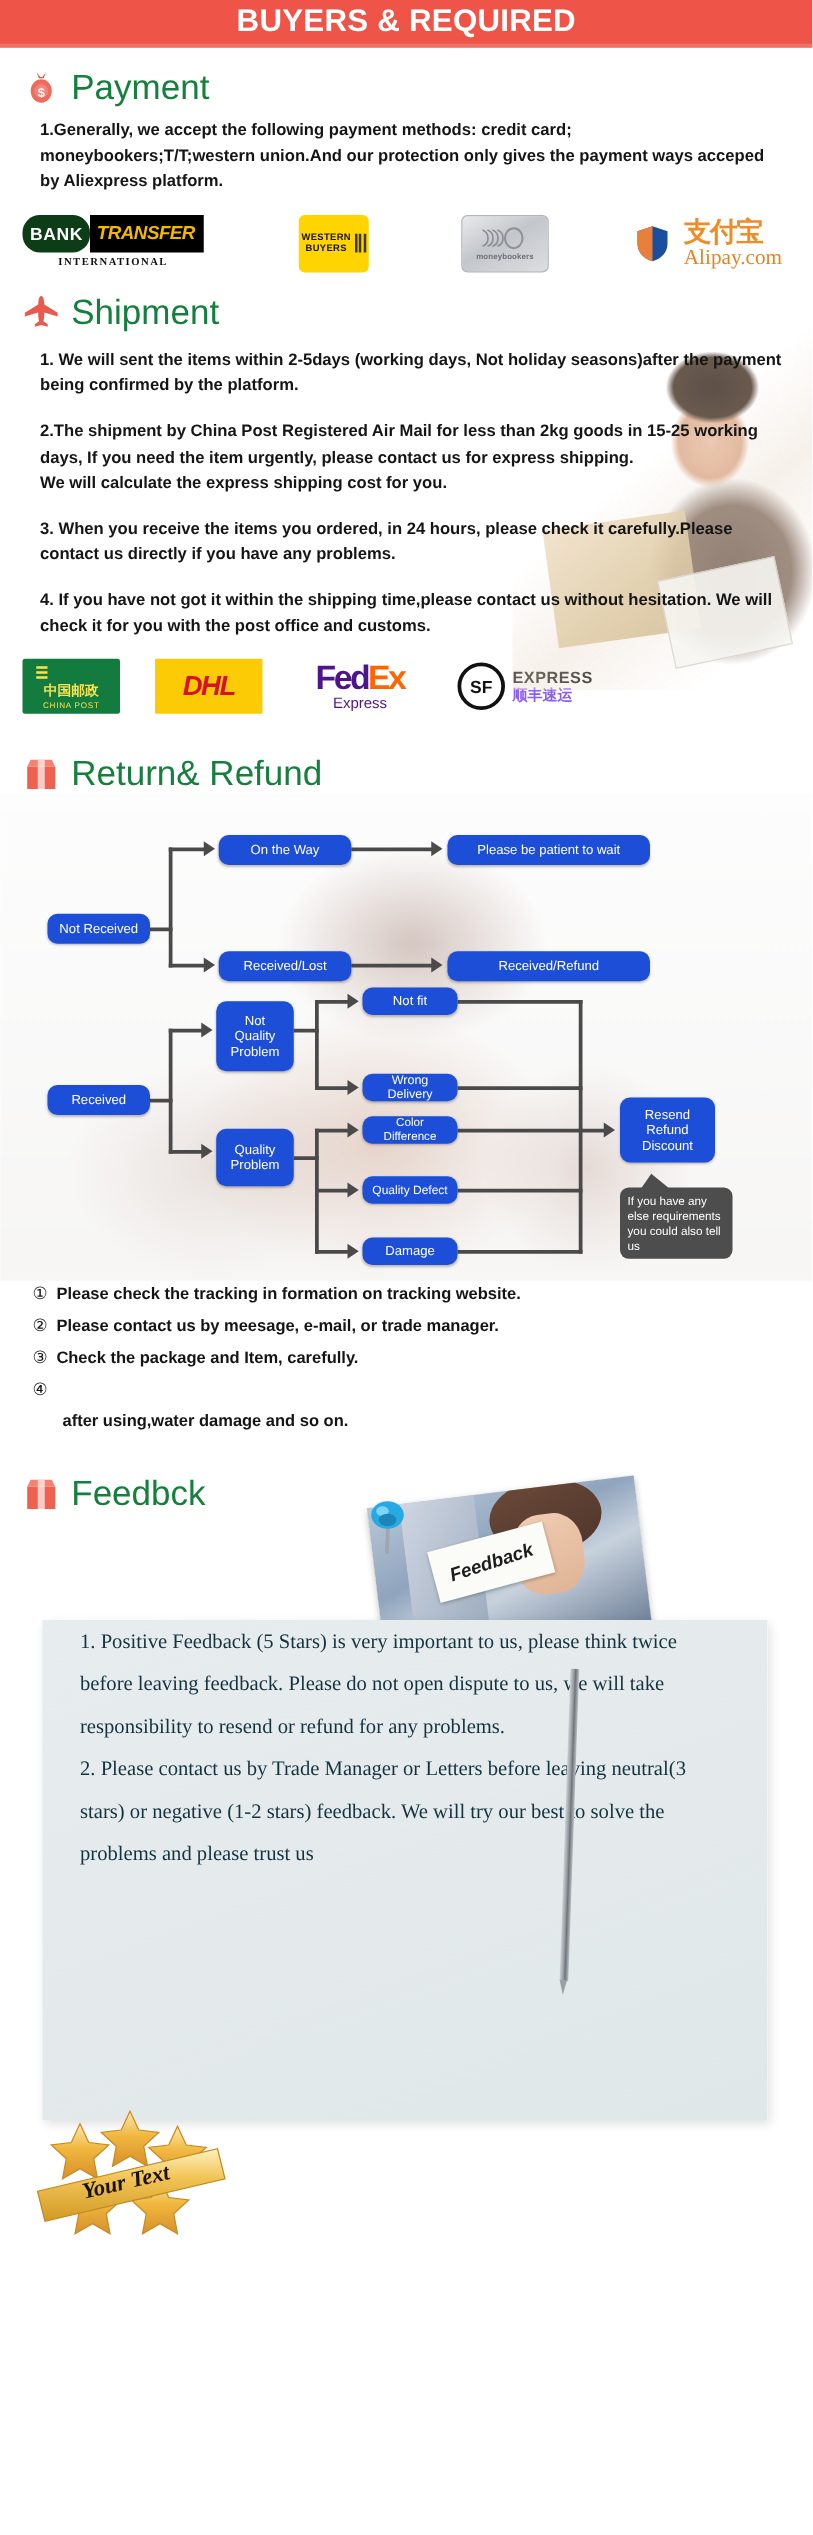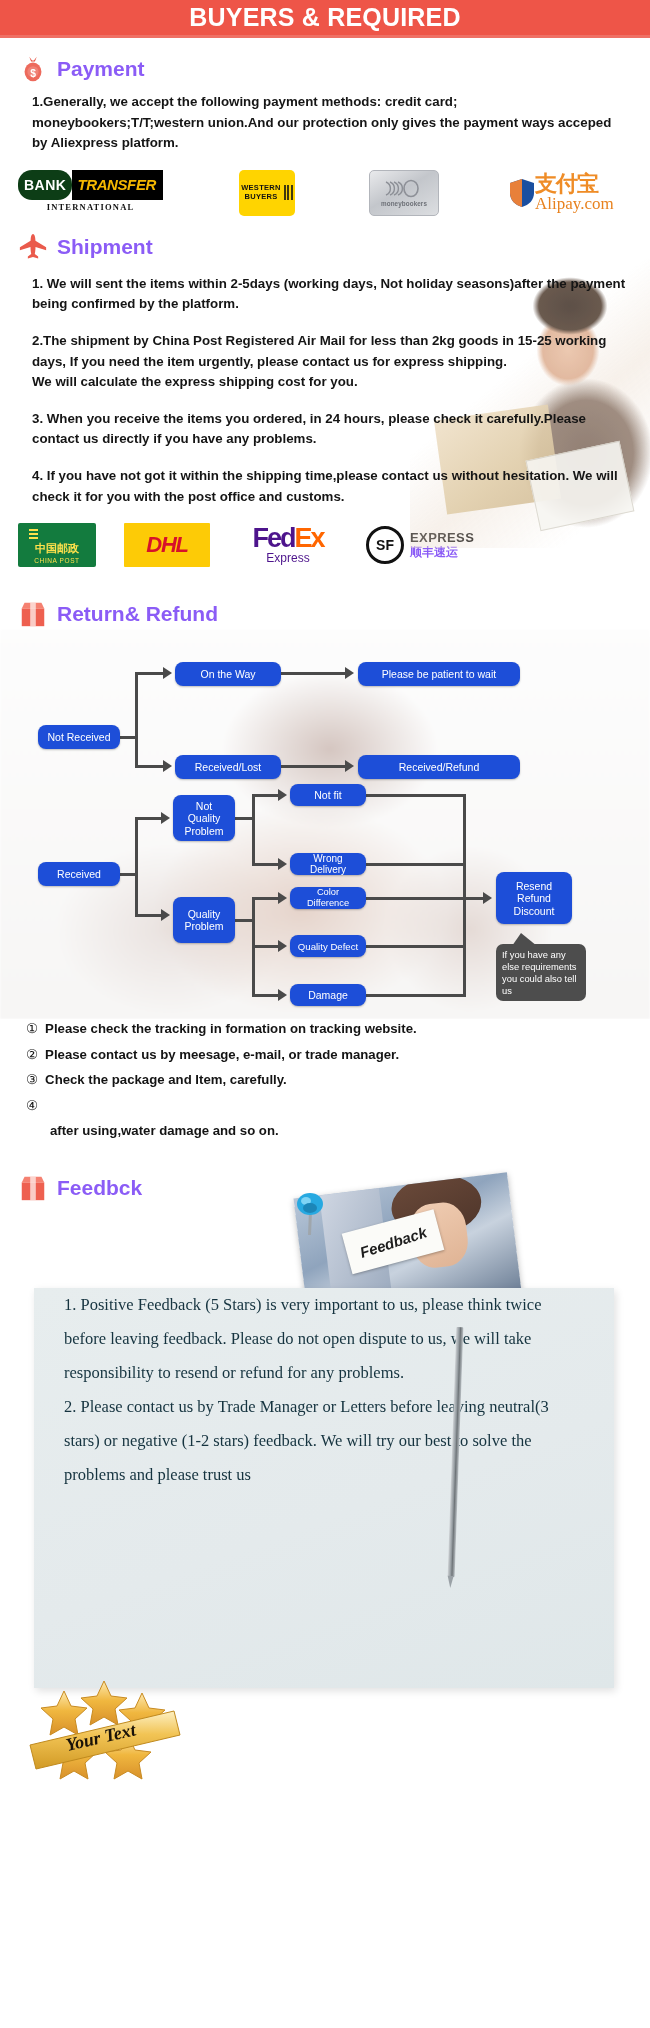--- a/index.html
+++ b/index.html
@@ -28,23 +28,23 @@
   }
 
   
   .sec-head {
     display: flex;
     align-items: center;
     gap: 9px;
     padding: 0 0 0 18px;
   }
   .sec-head h2 {
-    color: #8b5cf6;
-    font-size: 21px;
-    font-weight: bold;
+    color: #15803d;
+    font-size: 28px;
+    font-weight: normal;
     font-family: "Liberation Sans", sans-serif;
   }
   .sec-icon { width: 30px; height: 30px; flex: 0 0 30px; display:block; }
 
   
   .para {
     font-size: 13.3px;
     line-height: 1.55;
     color: #151515;
     font-weight: bold;
@@ -97,21 +97,21 @@
   .lg-mb {
     width: 70px; height: 46px;
     background: linear-gradient(150deg,#e9eaec 0%,#c3c6cb 45%,#dcdee1 100%);
     border:1px solid #b2b5bb; border-radius:5px;
     display:flex; flex-direction:column; align-items:center; justify-content:center;
   }
   .lg-mb .mb-t { font-size:6.3px; color:#6d7077; font-weight:bold; letter-spacing:.1px;
     font-family:"Liberation Sans",sans-serif; margin-top:2px;}
 
   
-  .lg-alipay { display:flex; align-items:center; gap:0; }
+  .lg-alipay { display:flex; align-items:center; gap:12px; }
   .lg-alipay .ali-txt {
     color:#ef8c26; font-size:22px; font-weight:bold; letter-spacing:-1px;
     font-family:"Liberation Serif", serif; line-height:1;
   }
   .lg-alipay .ali-dom {
     color:#e8821f; font-size:17px; font-family:"Liberation Serif",serif; line-height:1;
   }
 
   
   .lg-cpost {
@@ -440,21 +440,21 @@
   <div class="arw" style="left:345px; top:131px;"></div>
   <div class="node" style="left:358px; top:126px; width:162px; height:24px;">Received/Refund</div>
 
   <div class="node" style="left:38px; top:233px; width:82px; height:24px;">Received</div>
 
   <div class="ln" style="left:120px; top:244px; width:18px; height:3px;"></div>
   <div class="ln" style="left:135px; top:188px; width:3px; height:100px;"></div>
 
   <div class="ln" style="left:135px; top:188px; width:28px; height:3px;"></div>
   <div class="arw" style="left:161px; top:183px;"></div>
-  <div class="node" style="left:173px; top:166px; width:62px; height:46px; flex-direction:column;">
+  <div class="node" style="left:173px; top:166px; width:62px; height:56px; flex-direction:column;">
     <span>Not</span>
     <span>Quality</span>
     <span>Problem</span>
   </div>
 
   <div class="ln" style="left:235px; top:188px; width:20px; height:3px;"></div>
   <div class="ln" style="left:252px; top:165px; width:3px; height:72px;"></div>
 
   <div class="ln" style="left:252px; top:165px; width:28px; height:3px;"></div>
   <div class="arw" style="left:278px; top:160px;"></div>

